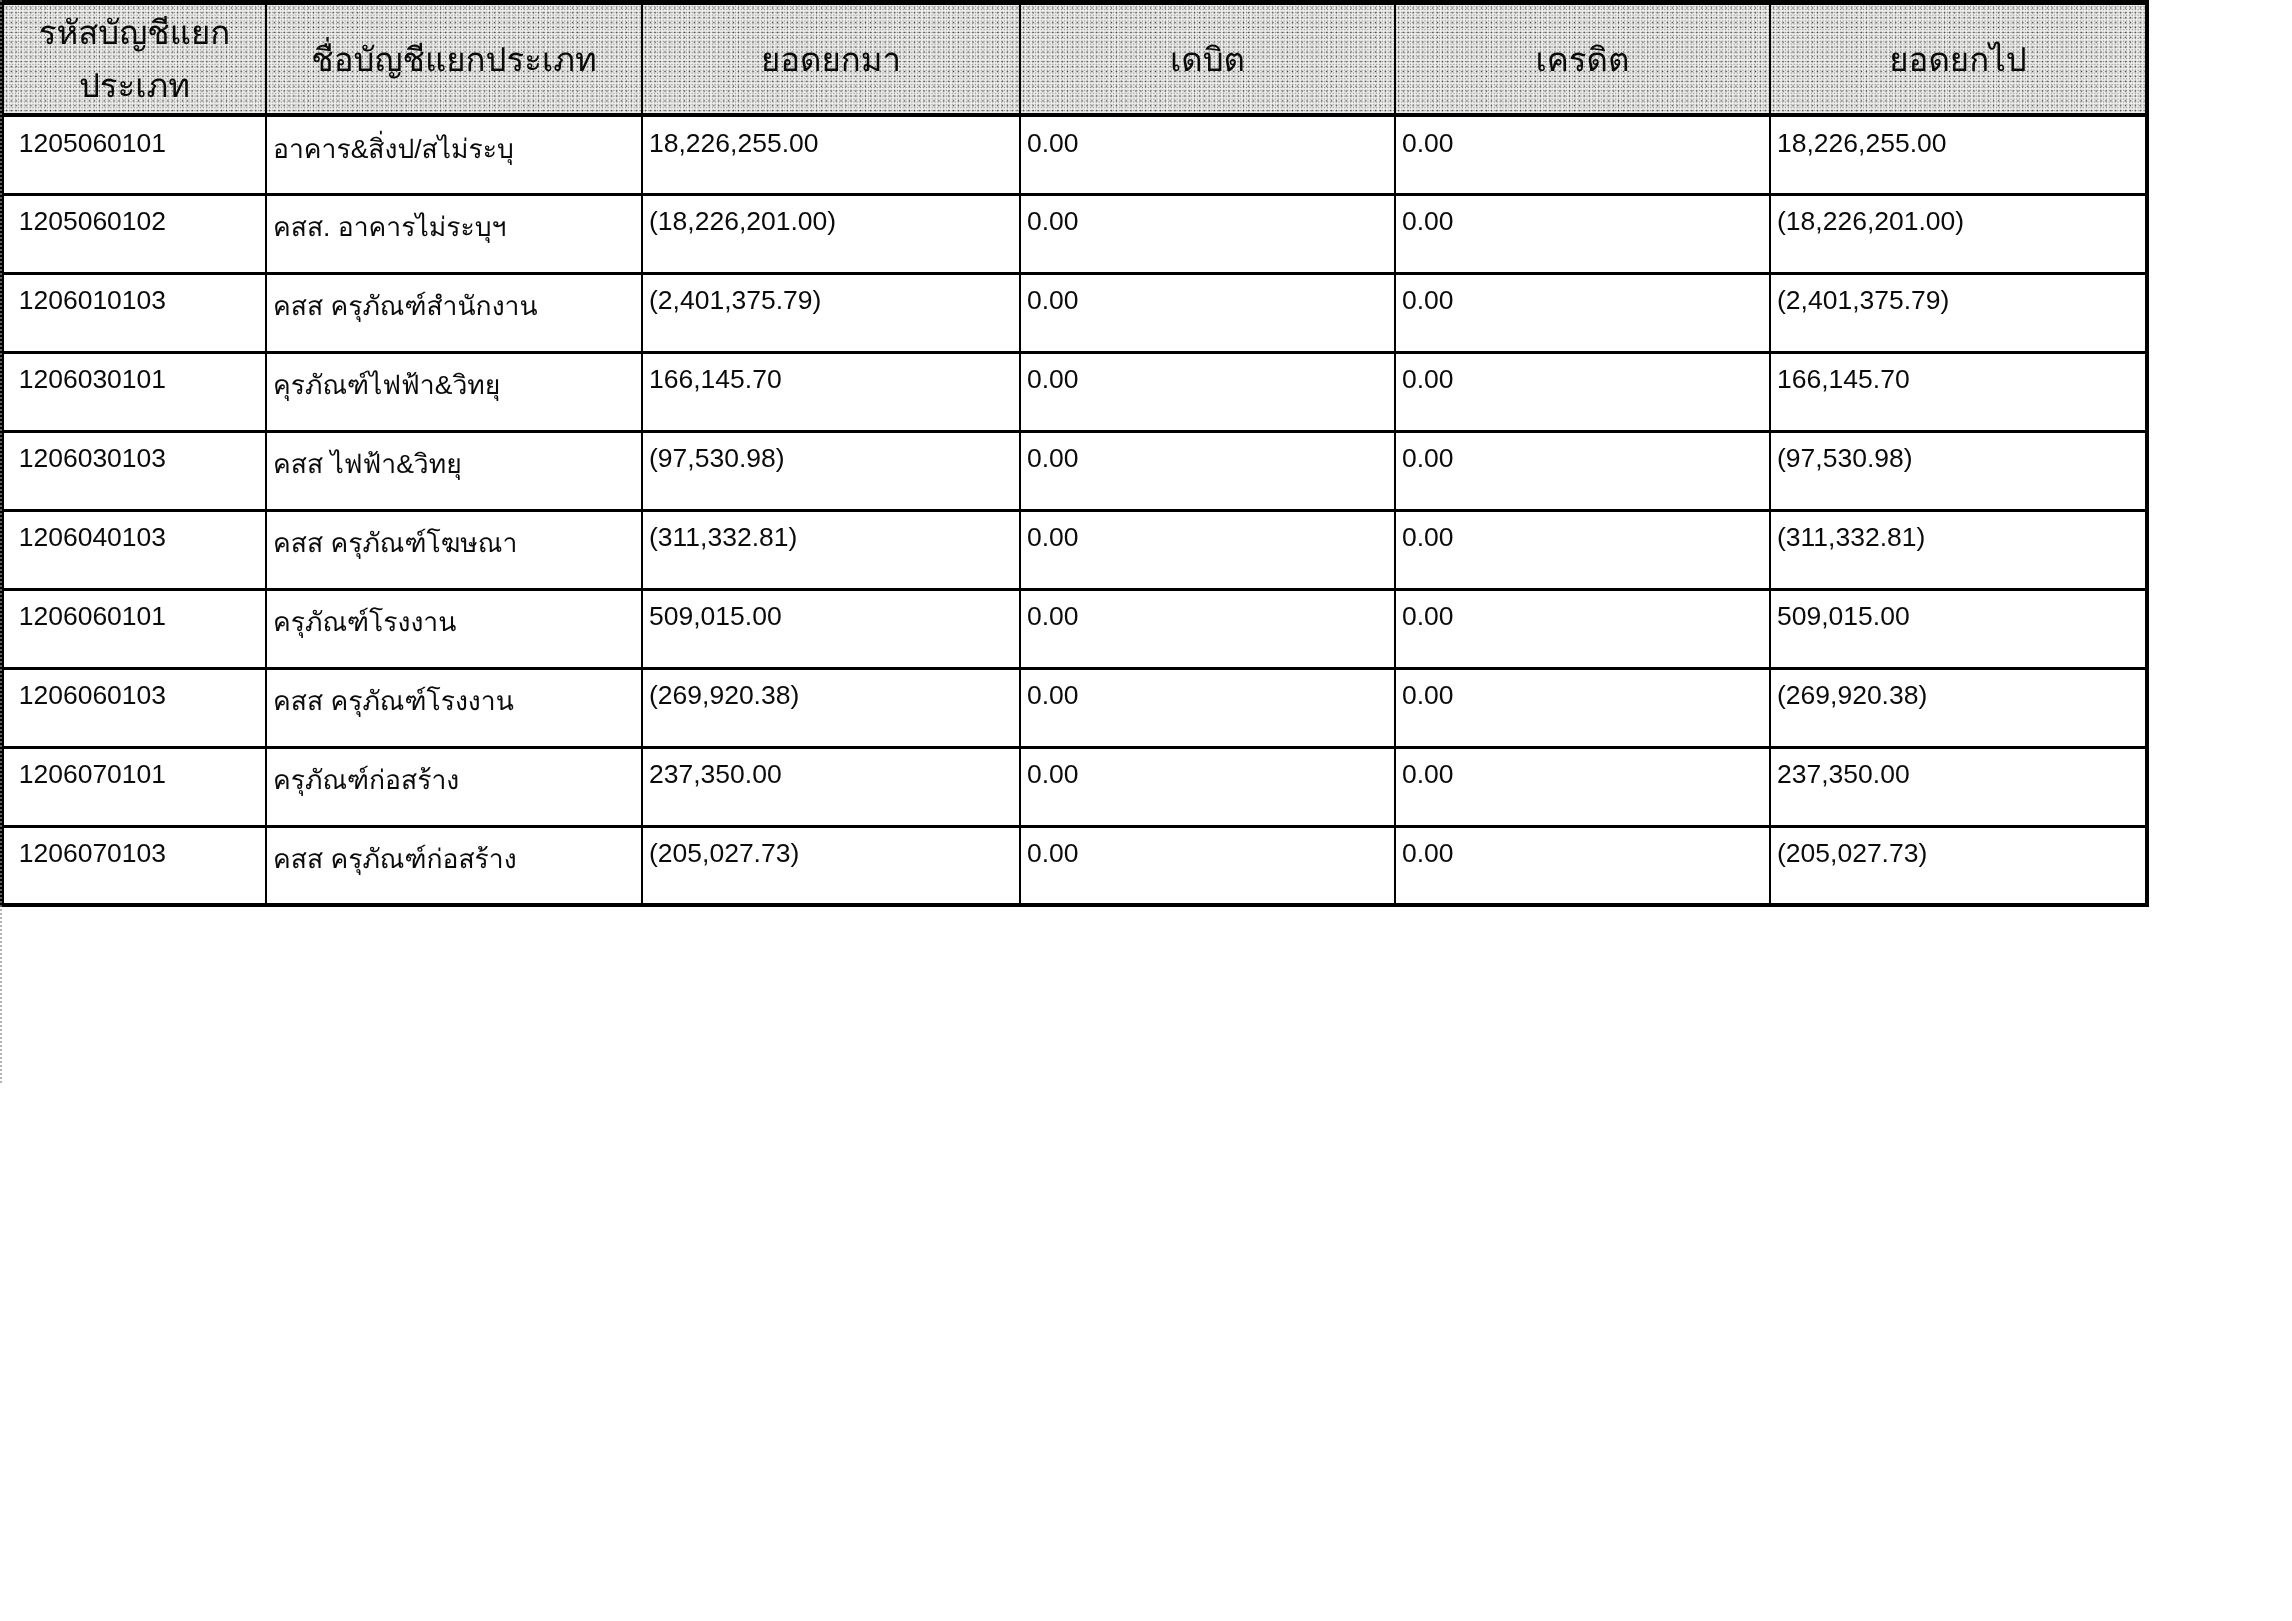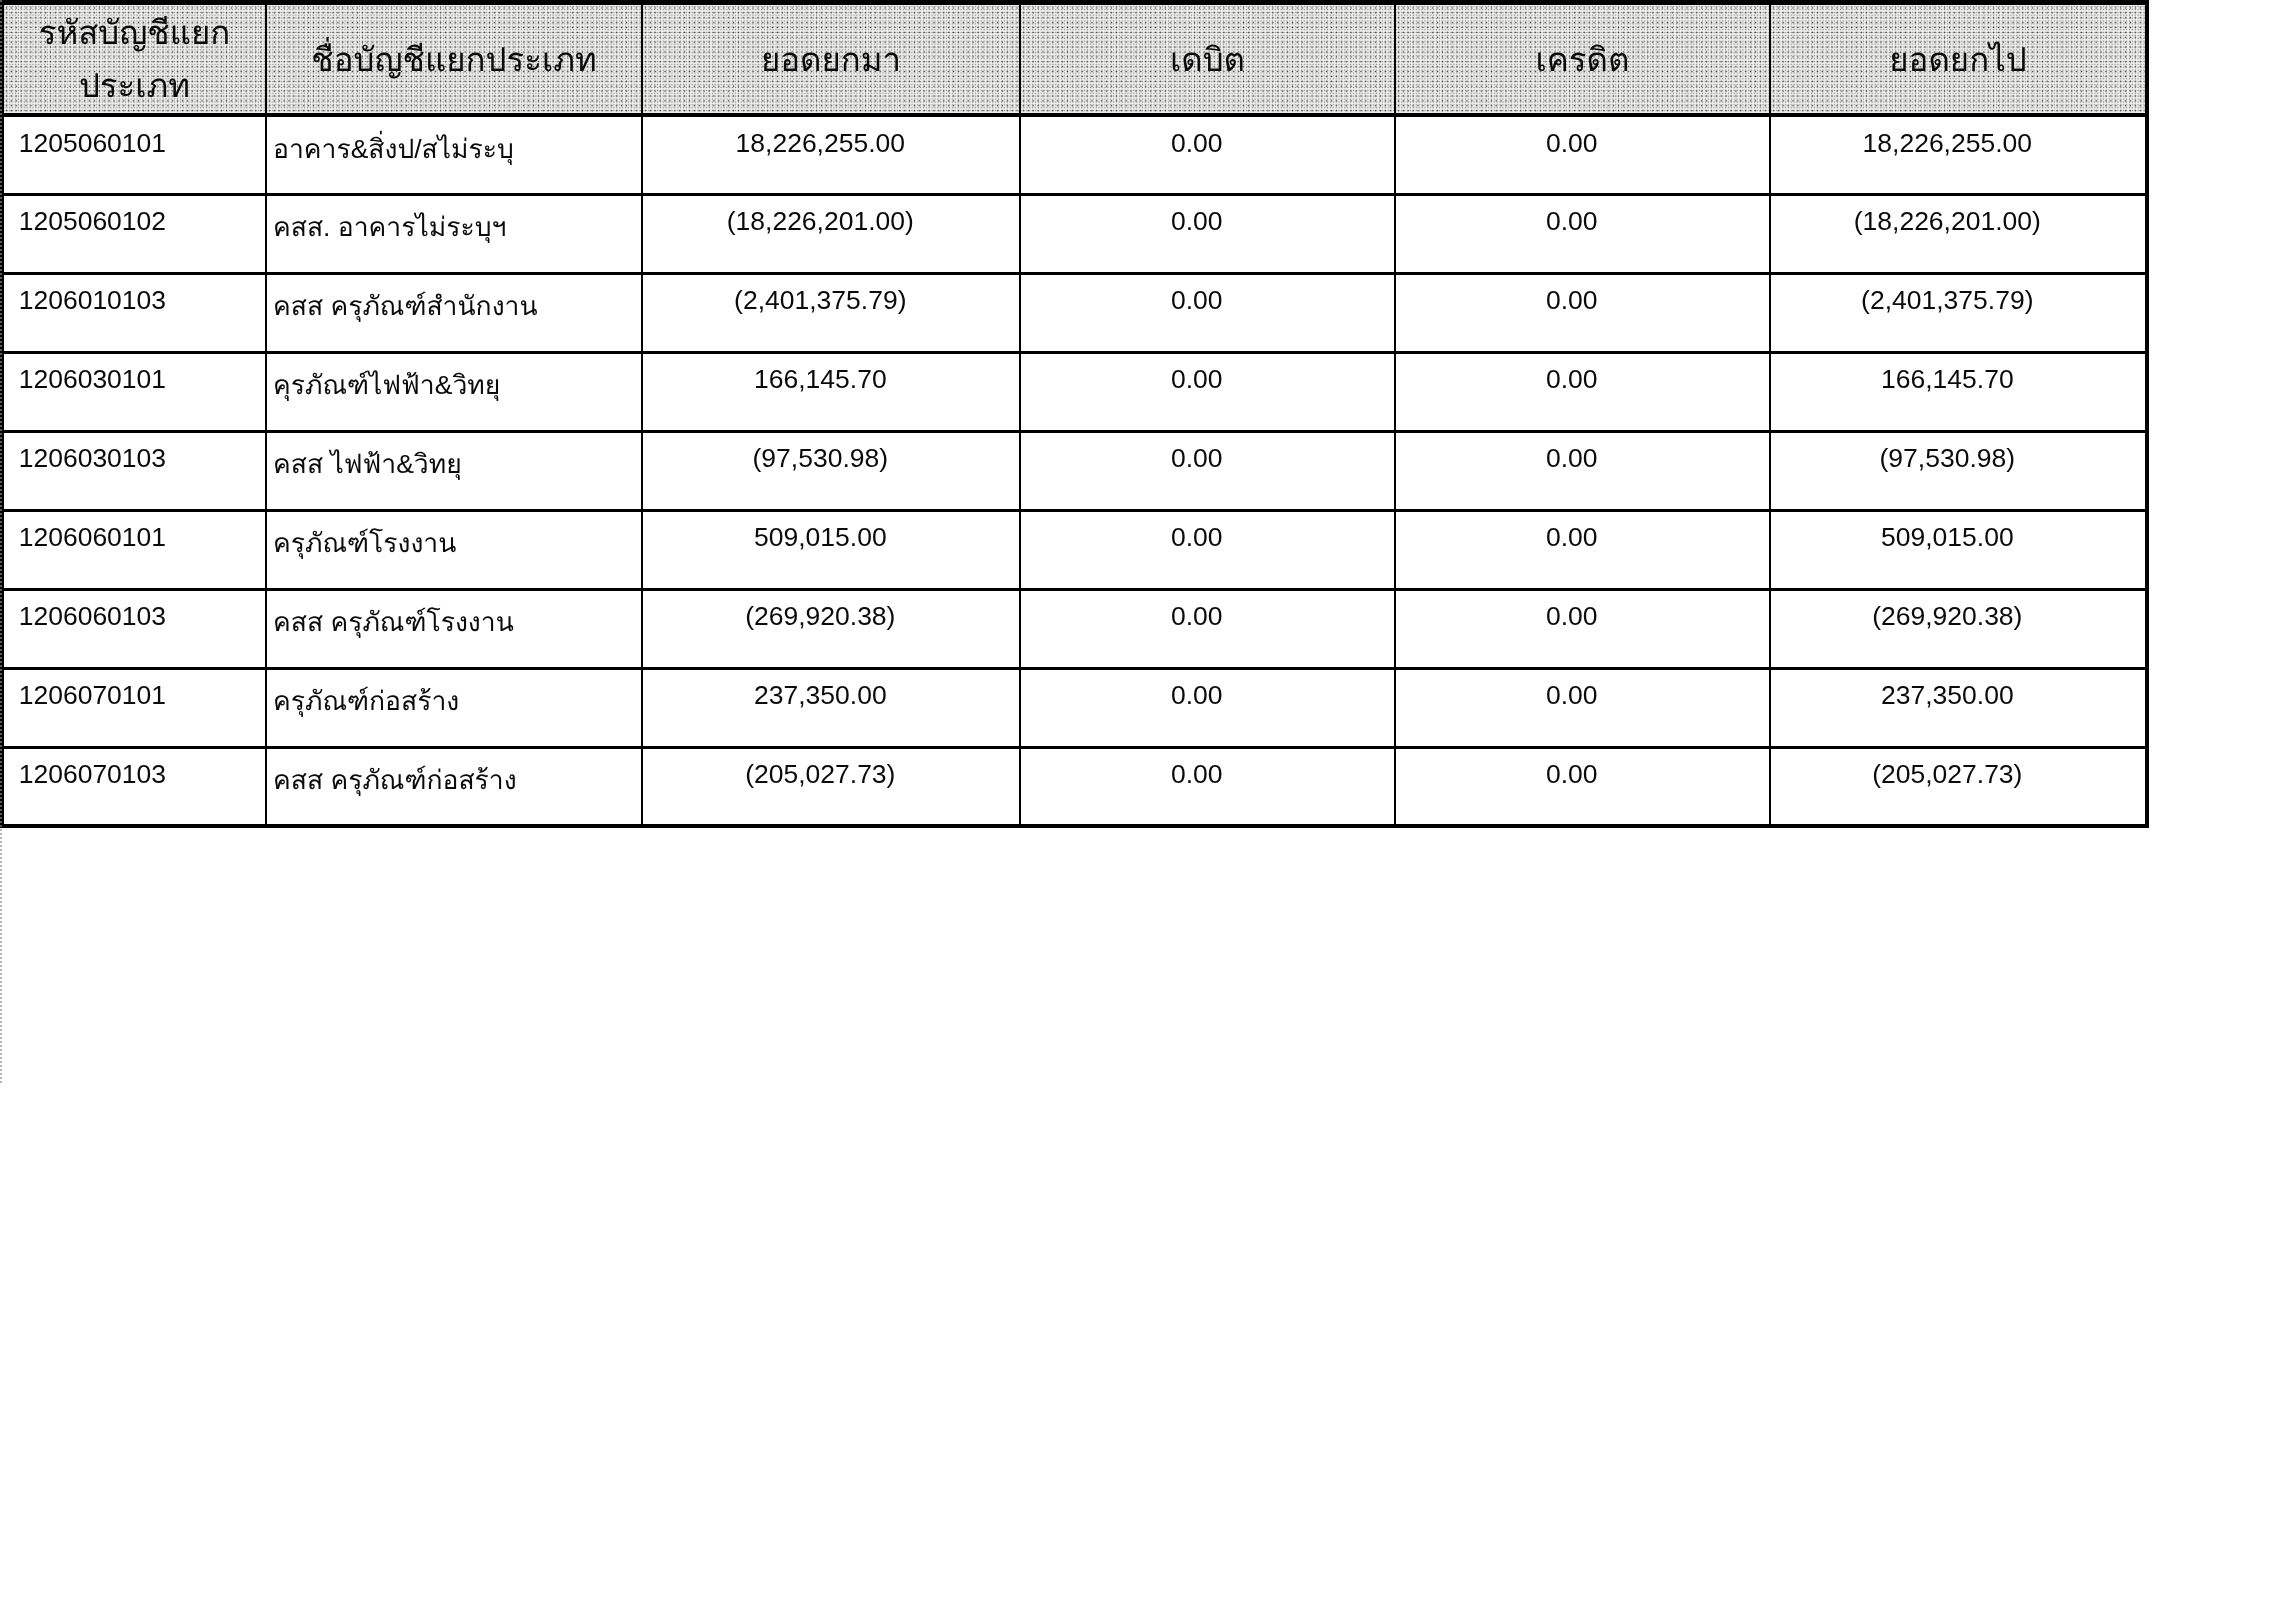--- a/index.html
+++ b/index.html
@@ -74,21 +74,21 @@
     vertical-align: top;
     padding-top: 10.8px;
     border-left: 2.9px solid #000;
     border-right: 2.9px solid #000;
     border-bottom: 3.9px solid #000;
     overflow: hidden;
     white-space: nowrap;
   }
   td.code { text-align: left; padding-left: 14.7px; }
   td.txt  { text-align: left; padding-left: 6px; }
-  td.num  { text-align: center; padding-right: 27.4px; padding-left: 6px; }
+  td.num  { text-align: left; padding-right: 27.4px; padding-left: 6px; }
 
   
   .scan-line {
     position: absolute;
     left: 2314; top: 545;
     height: 1083px; width: 0;
     border-left: 2px dotted #8f8f8f;
     opacity: 0.65;
   }
 </style>
@@ -177,20 +177,28 @@
       </tr>
       <tr>
         <td class="code">1206030103</td>
         <td class="txt">คสส ไฟฟ้า&amp;วิทยุ</td>
         <td class="num">(97,530.98)</td>
         <td class="num">0.00</td>
         <td class="num">0.00</td>
         <td class="num">(97,530.98)</td>
       </tr>
       <tr>
+        <td class="code">1206040103</td>
+        <td class="txt">คสส ครุภัณฑ์โฆษณา</td>
+        <td class="num">(311,332.81)</td>
+        <td class="num">0.00</td>
+        <td class="num">0.00</td>
+        <td class="num">(311,332.81)</td>
+      </tr>
+      <tr>
         <td class="code">1206060101</td>
         <td class="txt">ครุภัณฑ์โรงงาน</td>
         <td class="num">509,015.00</td>
         <td class="num">0.00</td>
         <td class="num">0.00</td>
         <td class="num">509,015.00</td>
       </tr>
       <tr>
         <td class="code">1206060103</td>
         <td class="txt">คสส ครุภัณฑ์โรงงาน</td>

